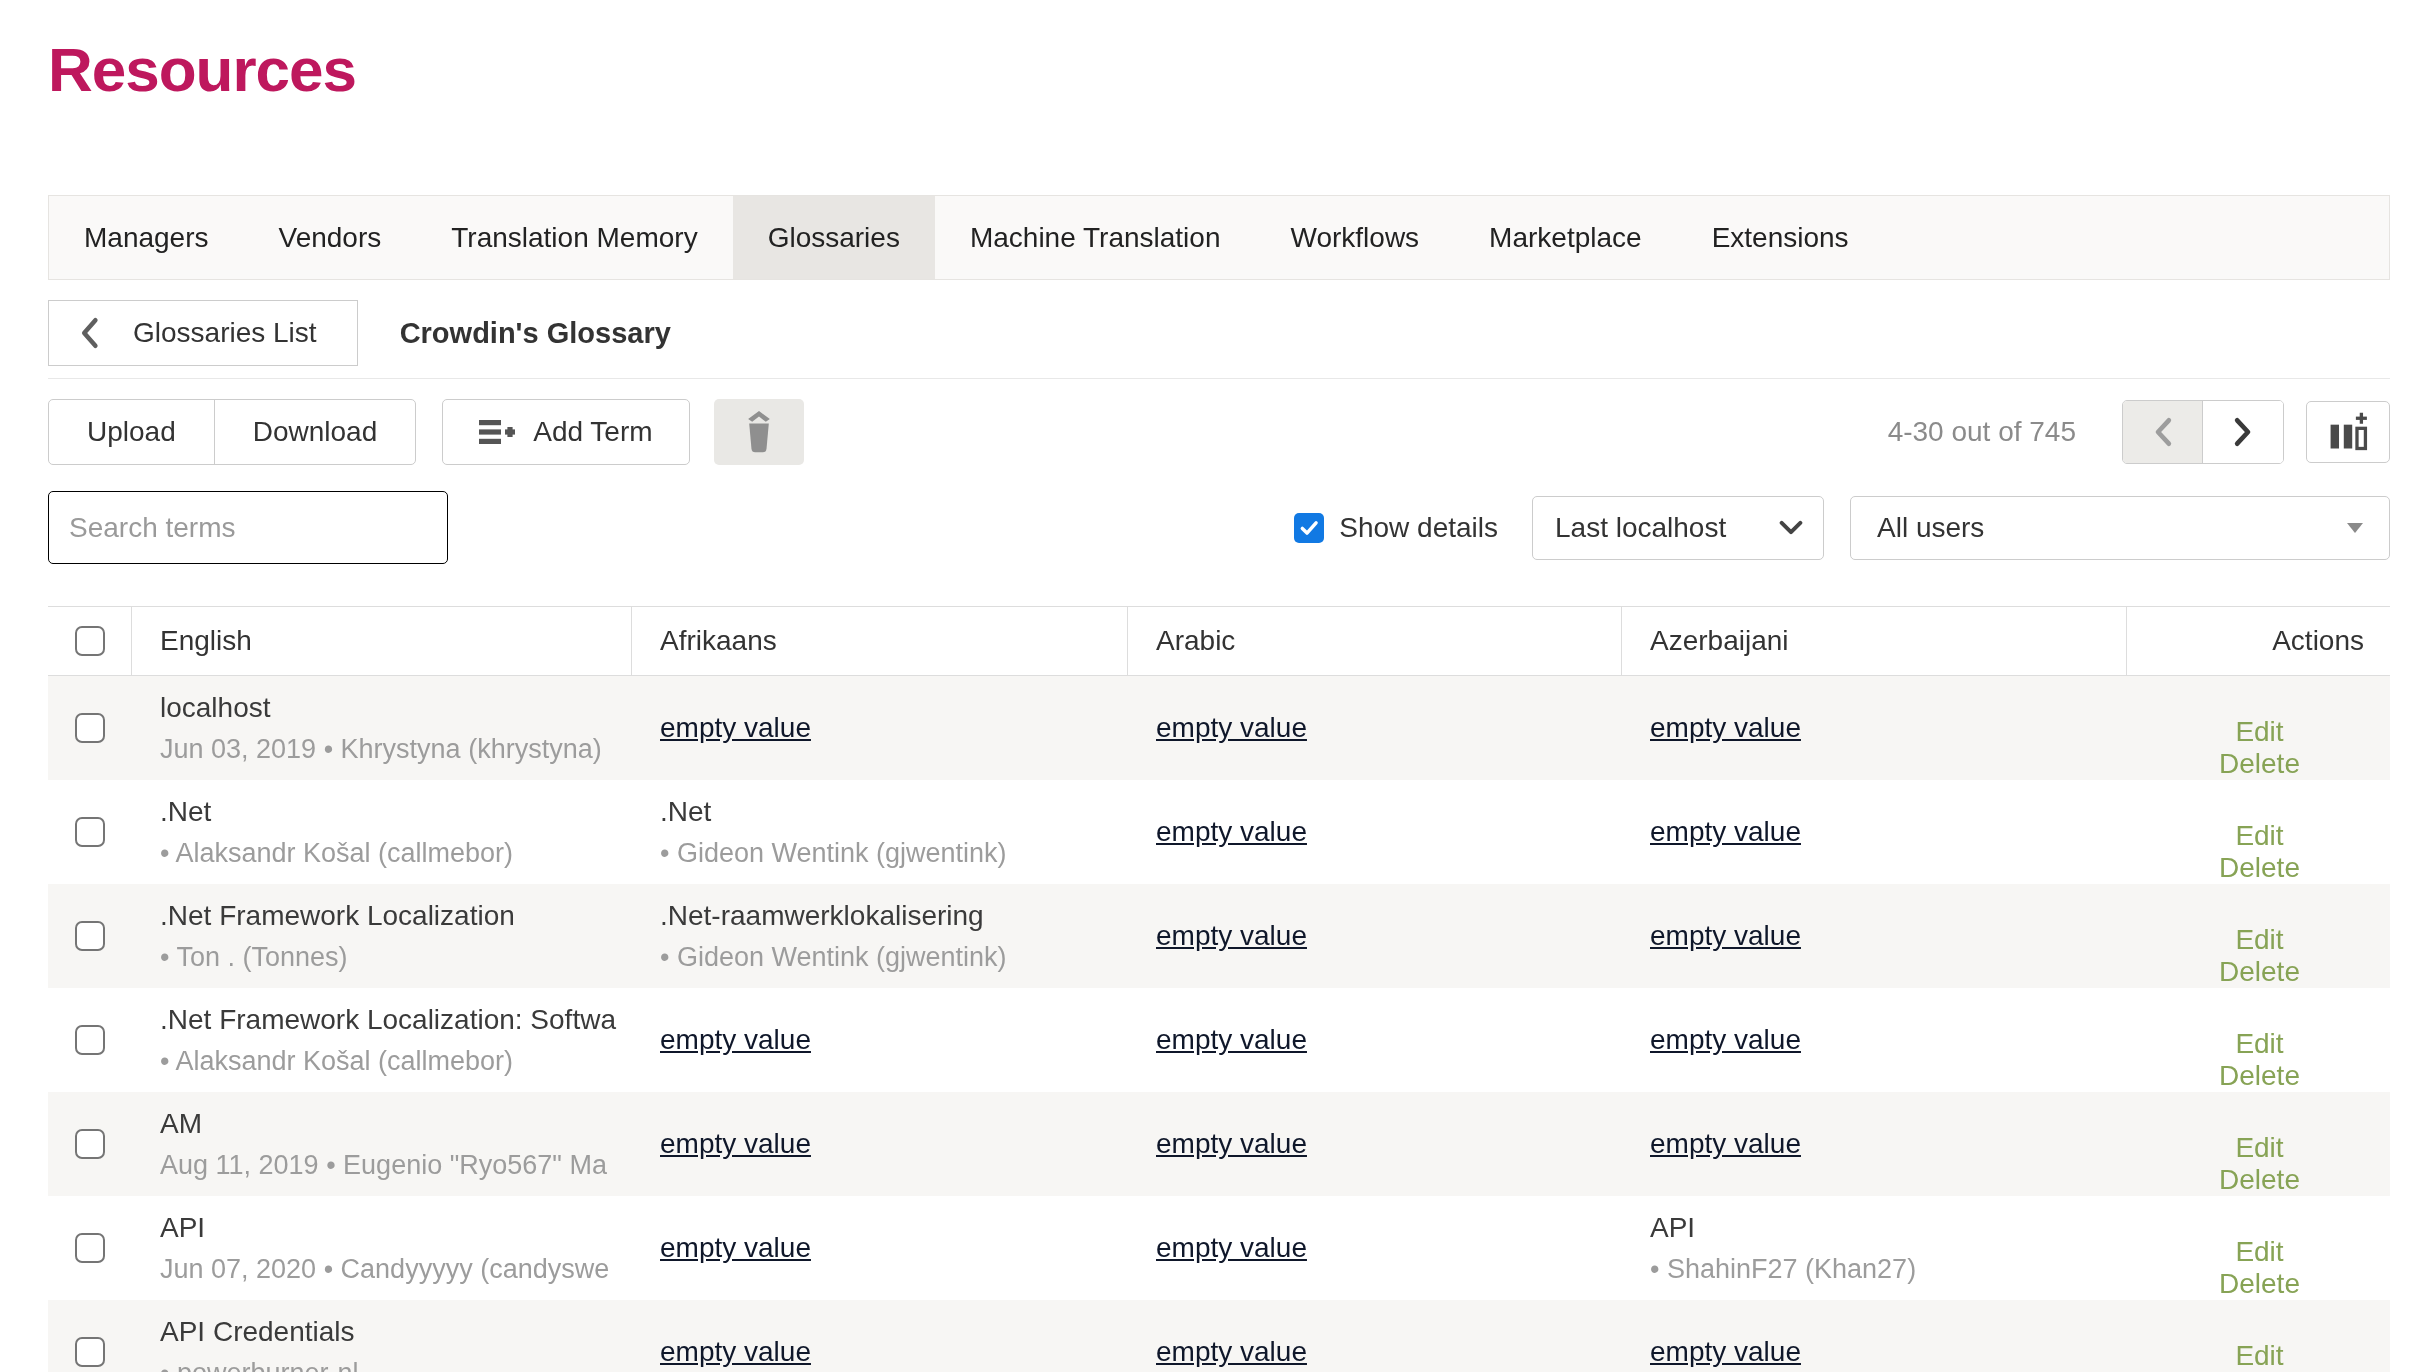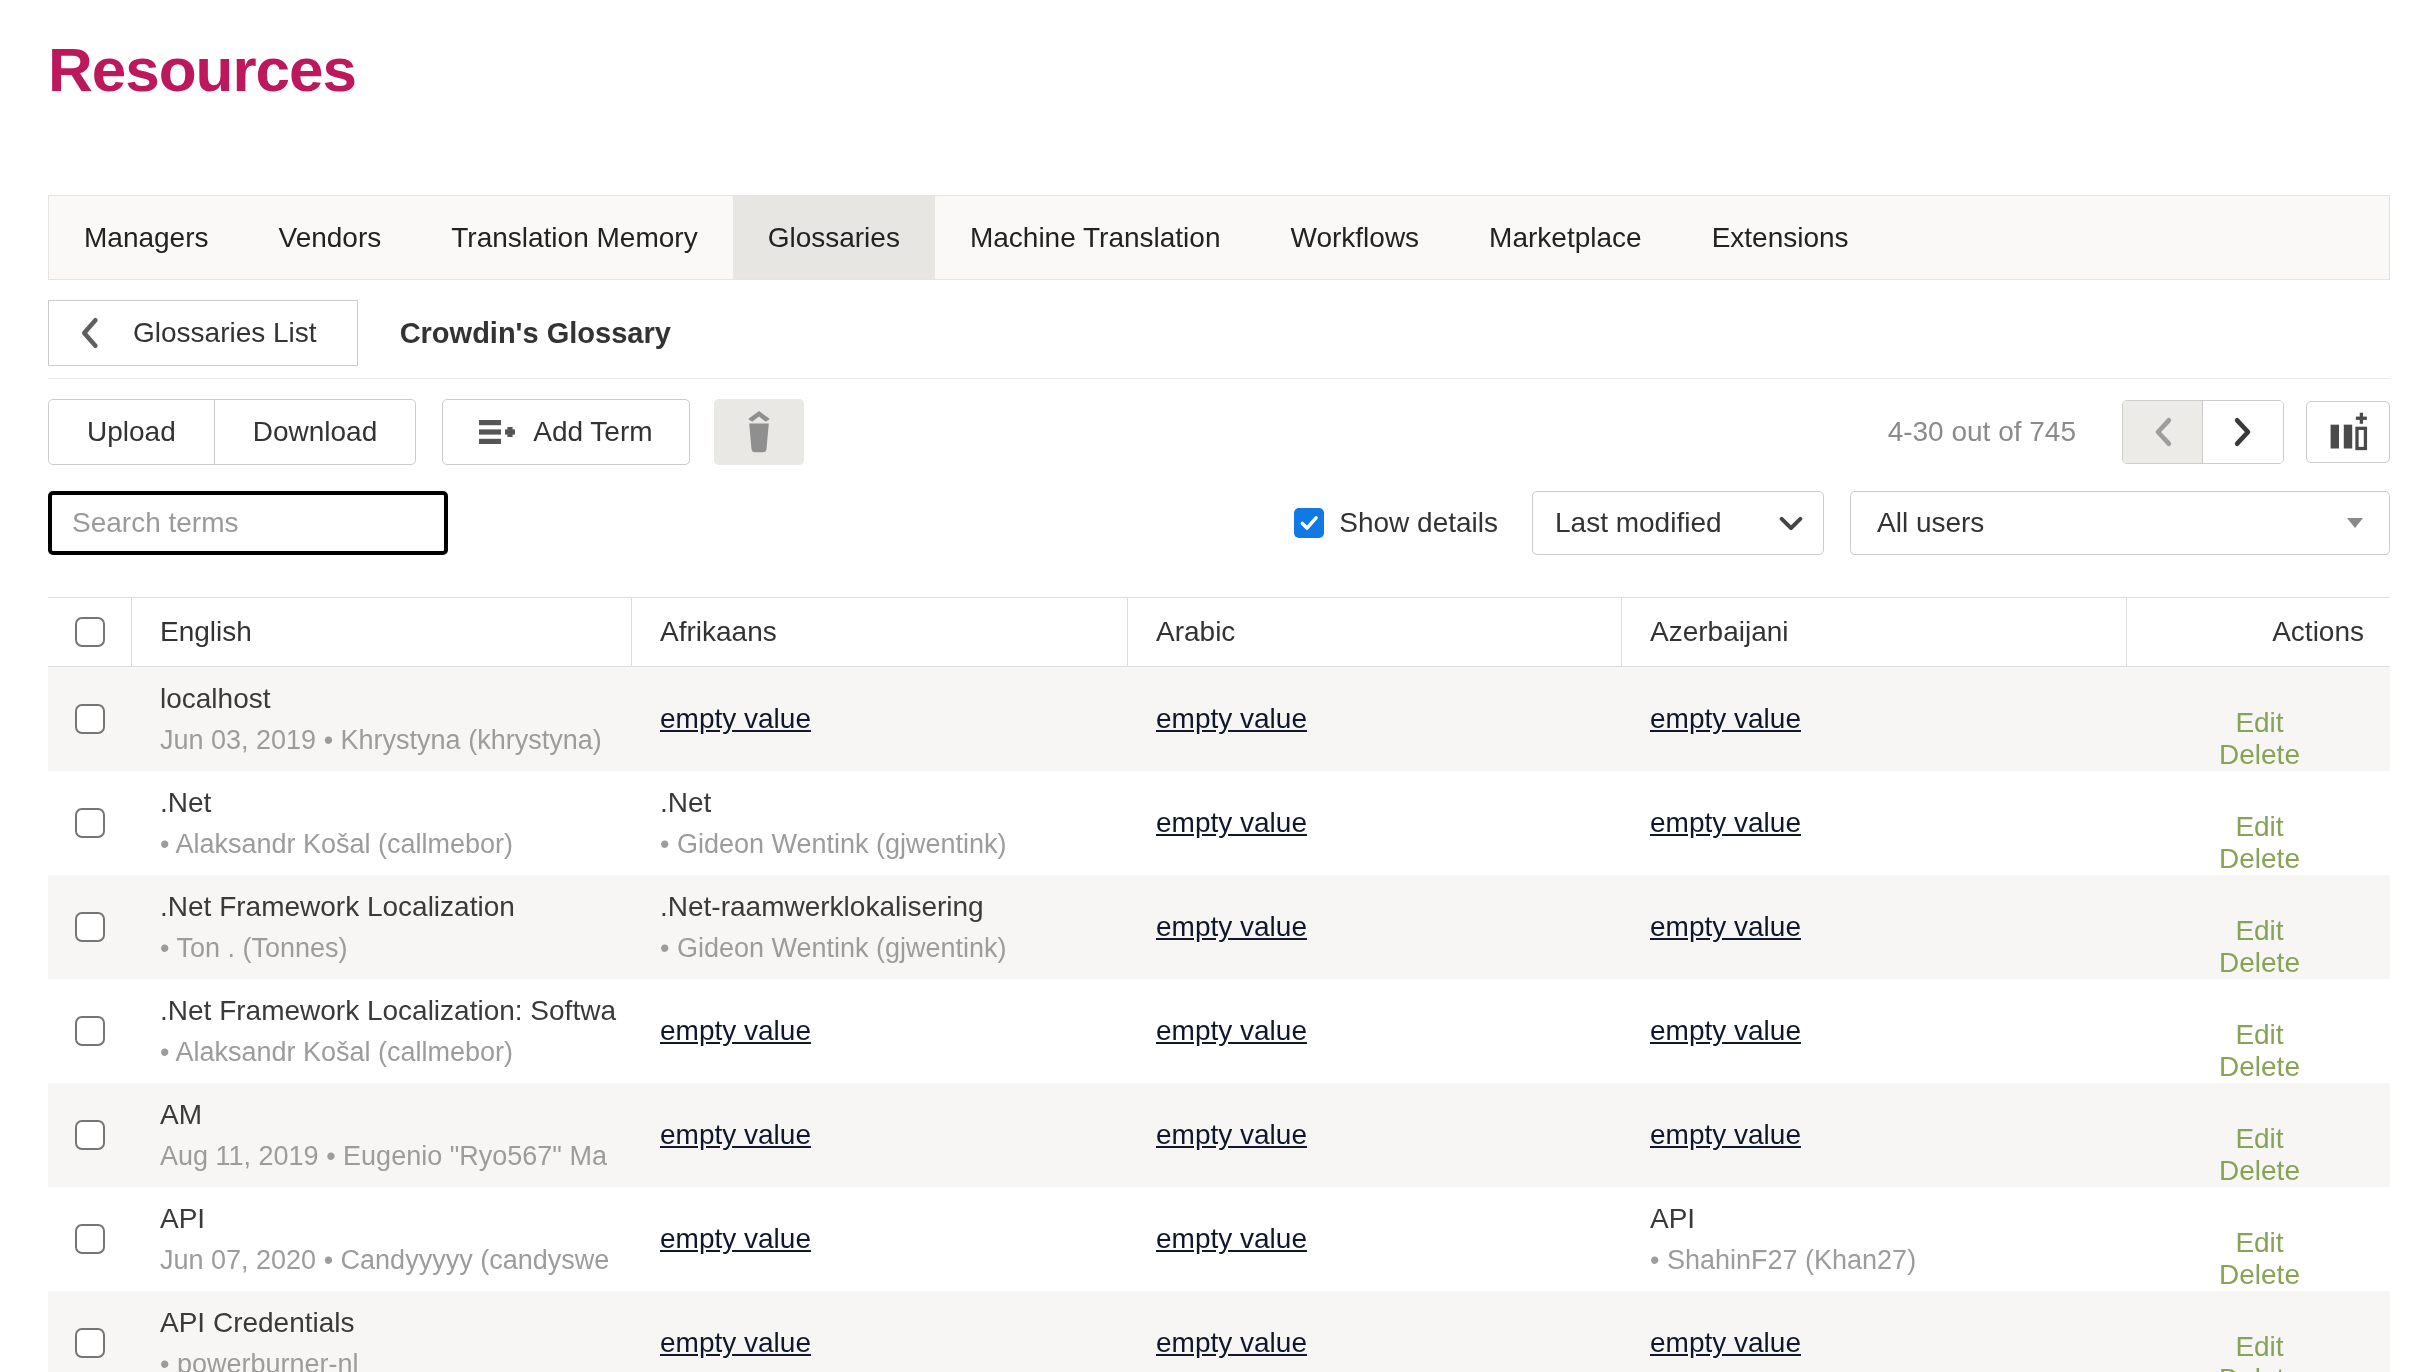--- a/index.html
+++ b/index.html
@@ -50,21 +50,21 @@
   }
   .toolbar-right { margin-left: auto; display: flex; align-items: center; }
   .range-text { color: #8b8b8b; font-size: 28px; }
   .pager { display: flex; margin-left: 46px; border: 1px solid #cccccc; border-radius: 5px; overflow: hidden; }
   .pg { width: 80px; height: 62px; display: flex; align-items: center; justify-content: center; background: #fff; cursor: pointer; }
   .pg.prev { background: #ecebe8; border-right: 1px solid #cccccc; cursor: default; }
   .cols-btn { margin-left: 22px; width: 84px; height: 62px; border: 1px solid #cccccc; border-radius: 5px; background: #fff; display: flex; align-items: center; justify-content: center; cursor: pointer; }
 
   
   .filter-row { margin-top: 26px; display: flex; align-items: center; }
-  .search-input { width: 400px; height: 64px; border: 4px solid #000000; border-radius: 5px; font-size: 28px; padding: 0 20px; color: #6d28d9; outline: none; font-family: inherit; }
+  .search-input { width: 400px; height: 73px; border: 1px solid #000000; border-radius: 5px; font-size: 28px; padding: 0 20px; color: #6d28d9; outline: none; font-family: inherit; }
   .search-input::placeholder { color: #9a9a9a; }
   .filter-right { margin-left: auto; display: flex; align-items: center; }
   .cb-blue { width: 30px; height: 30px; border-radius: 5px; background: #1179e3; display: flex; align-items: center; justify-content: center; cursor: pointer; flex: none; }
   .show-details-label { margin-left: 15px; font-size: 28px; color: #333; }
   .select {
     margin-left: 34px; width: 292px; height: 64px; border: 1px solid #cccccc; border-radius: 5px;
     display: flex; align-items: center; justify-content: space-between; padding: 0 20px 0 22px;
     font-size: 28px; color: #333; background: #fff; cursor: pointer;
   }
   .users-dd {
@@ -189,21 +189,21 @@
     <div class="filter-right">
       <span class="cb-blue">
         <span style="display:flex;">
           <svg width="20" height="18" viewBox="0 0 15 13">
               <path d="M2.5 6.8 L6 10.3 L12.8 2.6" fill="none" stroke="#ffffff" stroke-width="2.6" stroke-linecap="round" stroke-linejoin="round"></path>
             </svg>
         </span>
       </span>
       <span class="show-details-label">Show details</span>
       <div class="select">
-        <span>Last modified</span>
+        <span>Last localhost</span>
         <span style="display:flex;">
           <svg width="24" height="15" viewBox="0 0 18 11">
               <path d="M2 2 L9 9 L16 2" fill="none" stroke="#444444" stroke-width="3" stroke-linecap="round" stroke-linejoin="round"></path>
             </svg>
         </span>
       </div>
       <div class="users-dd">
         <span>All users</span>
         <span class="tri-down"></span>
       </div>

